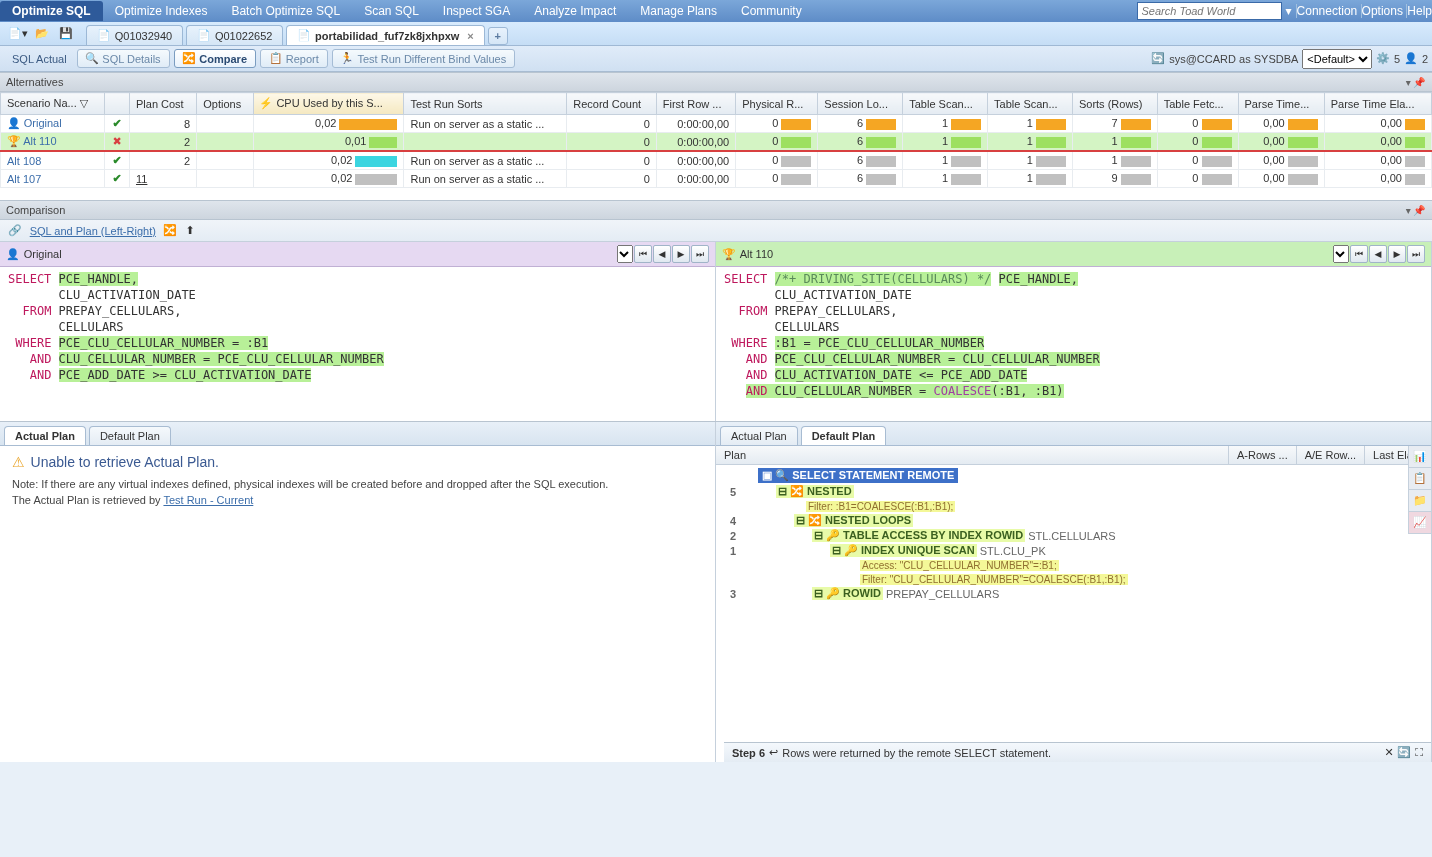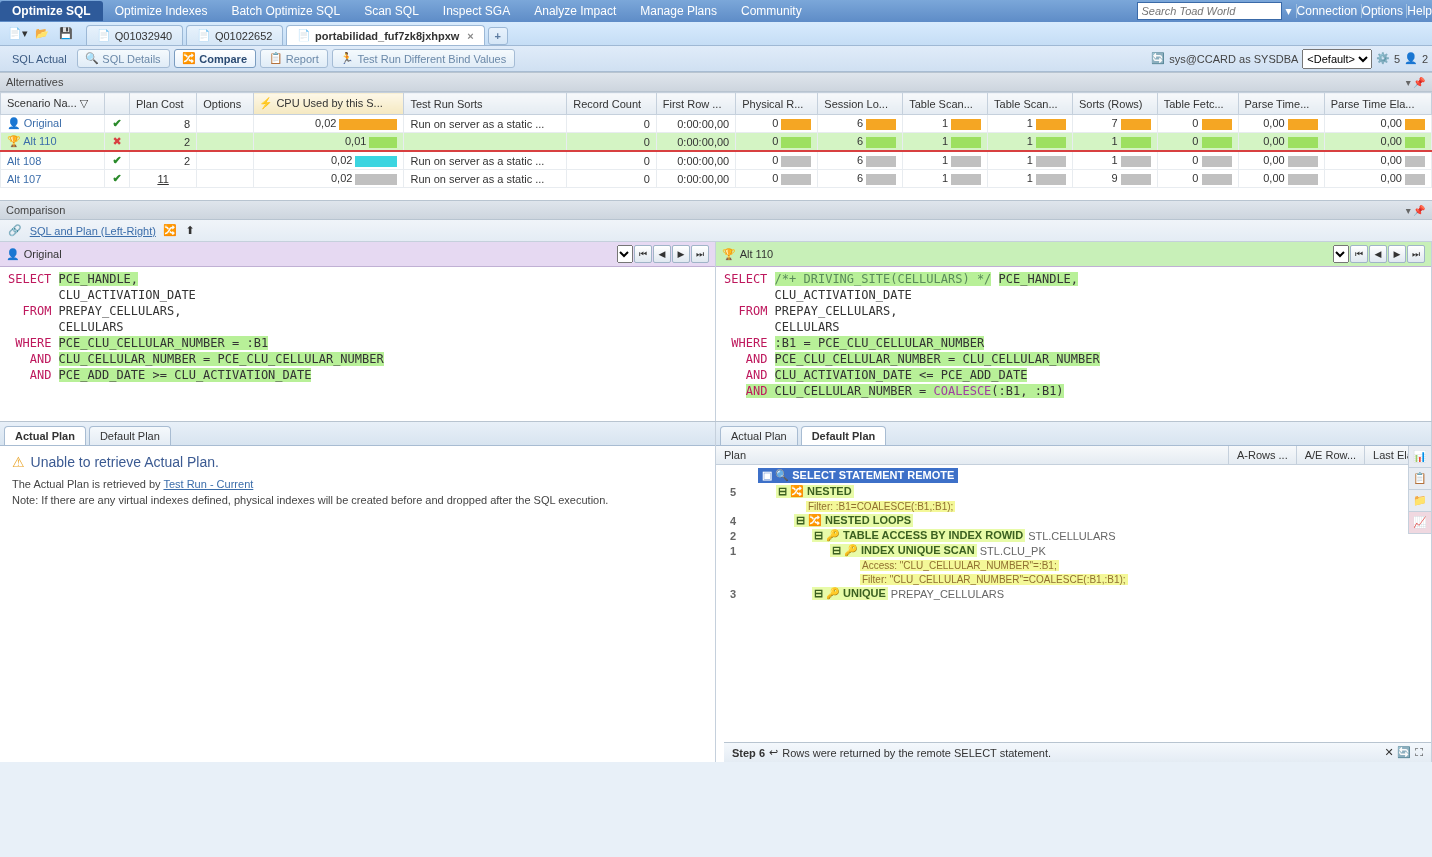--- a/index.html
+++ b/index.html
@@ -249,21 +249,21 @@
           <td style="text-align:right;">1 <span class="bar gray" style="width:30px;"></span></td>
           <td style="text-align:right;">1 <span class="bar gray" style="width:30px;"></span></td>
           <td style="text-align:right;">1 <span class="bar gray" style="width:30px;"></span></td>
           <td style="text-align:right;">0 <span class="bar gray" style="width:30px;"></span></td>
           <td style="text-align:right;">0,00 <span class="bar gray" style="width:30px;"></span></td>
           <td style="text-align:right;">0,00 <span class="bar gray" style="width:20px;"></span></td>
         </tr>
         <tr class="">
           <td> <span style="color:#3b6daa;">Alt 107</span></td>
           <td style="text-align:center;"><span class="status-ok">✔</span></td>
-          <td style="text-align:center;text-decoration:underline;">11</td>
+          <td style="text-align:left;text-decoration:underline;">11</td>
           <td></td>
           <td style="text-align:right;">0,02 <span class="bar gray" style="width:42px;"></span></td>
           <td>Run on server as a static ...</td>
           <td style="text-align:right;">0</td>
           <td style="text-align:right;">0:00:00,00</td>
           <td style="text-align:right;">0 <span class="bar gray" style="width:30px;"></span></td>
           <td style="text-align:right;">6 <span class="bar gray" style="width:30px;"></span></td>
           <td style="text-align:right;">1 <span class="bar gray" style="width:30px;"></span></td>
           <td style="text-align:right;">1 <span class="bar gray" style="width:30px;"></span></td>
           <td style="text-align:right;">9 <span class="bar gray" style="width:30px;"></span></td>
@@ -334,22 +334,22 @@
   <div>
     <div class="plan-tabs">
       <div class="plan-tab active">Actual Plan</div>
       <div class="plan-tab">Default Plan</div>
     </div>
     <div class="plan-body">
       <h3>
           <span class="warn-icon">⚠</span>
           <span>Unable to retrieve Actual Plan.</span>
         </h3>
+      <p>Note: If there are any virtual indexes defined, physical indexes will be created before and dropped after the SQL execution.</p>
       <p><span>The Actual Plan is retrieved by </span><a>Test Run - Current</a></p>
-      <p>Note: If there are any virtual indexes defined, physical indexes will be created before and dropped after the SQL execution.</p>
     </div>
   </div>
   <div style="position:relative;">
     <div class="plan-tabs">
       <div class="plan-tab">Actual Plan</div>
       <div class="plan-tab active">Default Plan</div>
     </div>
     <div class="plan-body" style="padding:0;">
       <div class="plan-tree-head">
         <div class="c1">Plan</div>
@@ -398,21 +398,21 @@
             <span class="idx"></span>
             <span style="padding-left:118px;"><span class="node-hl2">Access: "CLU_CELLULAR_NUMBER"=:B1;</span></span>
           </div>
           <div class="tree-row">
             <span class="idx"></span>
             <span style="padding-left:118px;"><span class="node-hl2">Filter: "CLU_CELLULAR_NUMBER"=COALESCE(:B1,:B1);</span></span>
           </div>
           <div class="tree-row">
             <span class="idx">3</span>
             <span class="node" style="padding-left:70px;">
-              <span class="node-hl">⊟ 🔑 UNIQUE</span> 
+              <span class="node-hl">⊟ 🔑 ROWID</span> 
               <span style="color:#666;">PREPAY_CELLULARS</span>
             </span>
           </div>
         </div>
       <div class="side-btns">
         <div>📊</div>
         <div>📋</div>
         <div>📁</div>
         <div style="background:#f0d8e0;">📈</div>
       </div>

